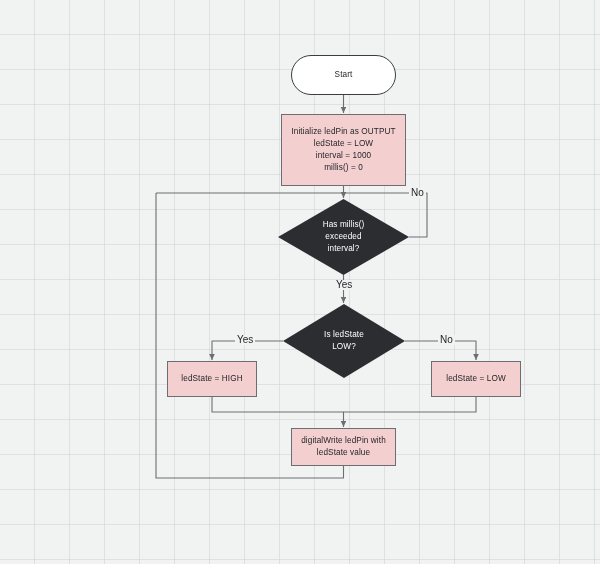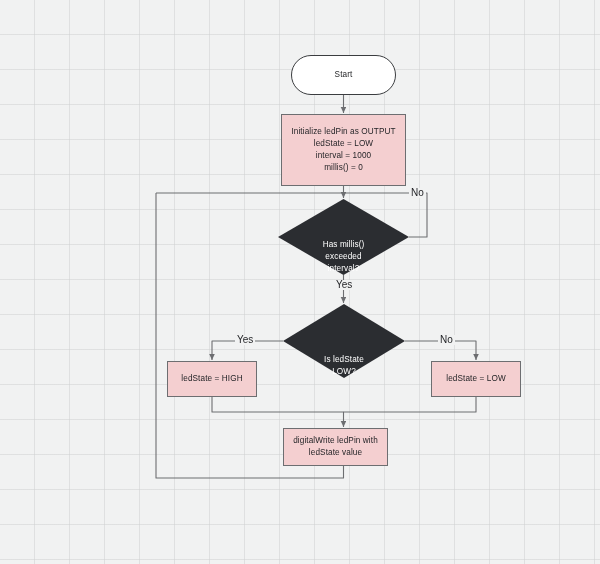--- a/index.html
+++ b/index.html
@@ -55,21 +55,20 @@
     border-radius: 999px;
     text-align: center;
   }
   .process {
     background: #f4cfd0;
     border: 1.2px solid #6d6e71;
   }
   .decision {
     background: transparent;
     border: none;
-    align-items: flex-end;
   }
   .decision .diamond-shape {
     position: absolute;
     left: 0; top: 0;
     width: 100%;
     height: 100%;
     background: #2b2d31;
     clip-path: polygon(50% 0%, 100% 50%, 50% 100%, 0% 50%);
   }
   .decision .label {
@@ -145,21 +144,21 @@
   <div class="node decision" style="left:283px; top:304px; width:122px; height:74px;">
     <span class="diamond-shape"></span>
     <span class="label">Is ledState
 LOW?</span>
   </div>
 
   <div class="node process" style="left:431px; top:361px; width:90px; height:36px;">
     <span class="label">ledState = LOW</span>
   </div>
 
-  <div class="node process" style="left:283px; top:428px; width:105px; height:38px;">
+  <div class="node process" style="left:291px; top:428px; width:105px; height:38px;">
     <span class="label">digitalWrite ledPin with
 ledState value</span>
   </div>
 
   <div class="edge-label" style="left:409px; top:188px;">No</div>
 
   <div class="edge-label" style="left:334px; top:280px;">Yes</div>
 
   <div class="edge-label" style="left:235px; top:335px;">Yes</div>
 

